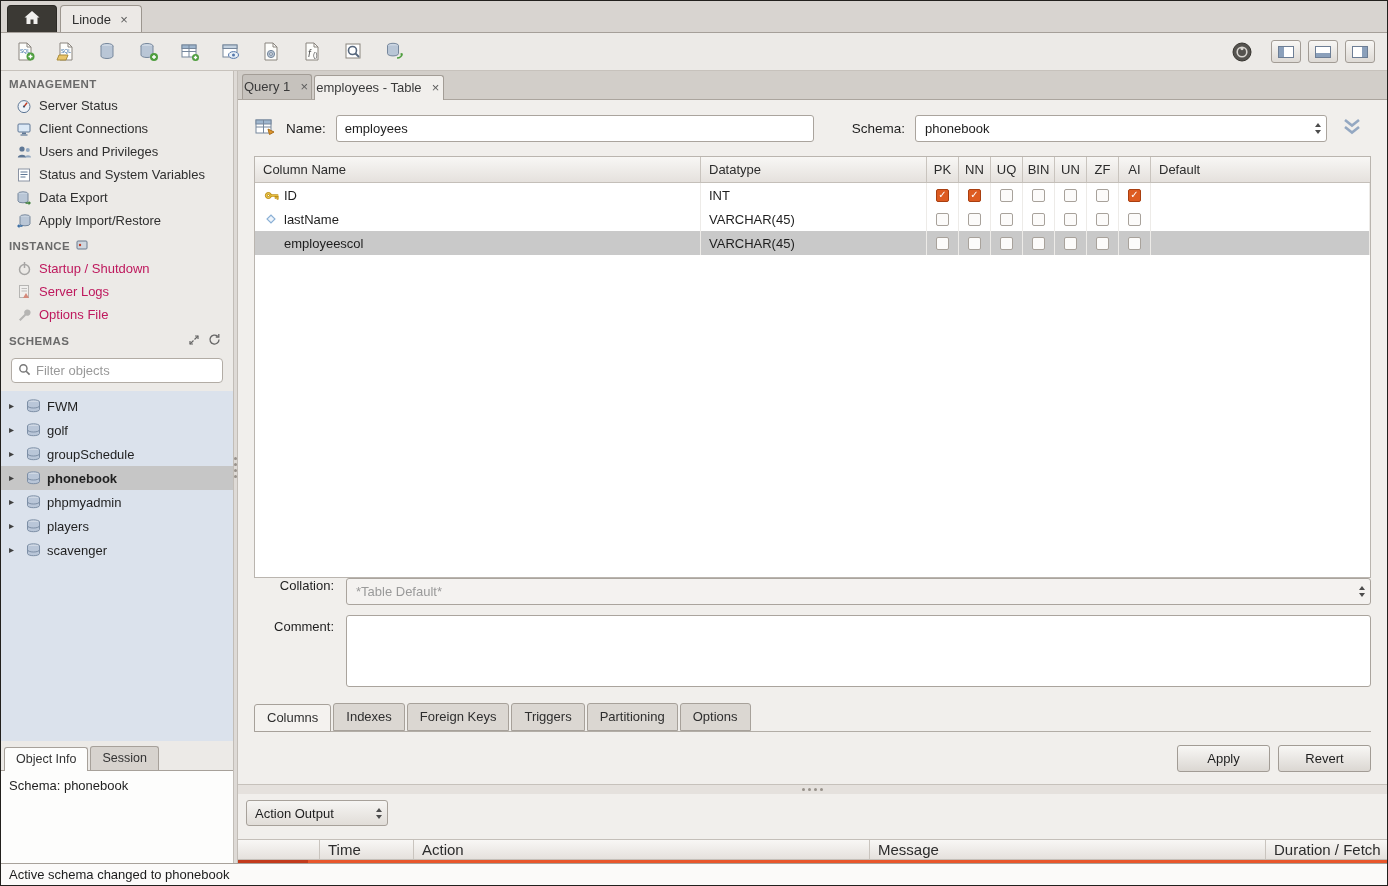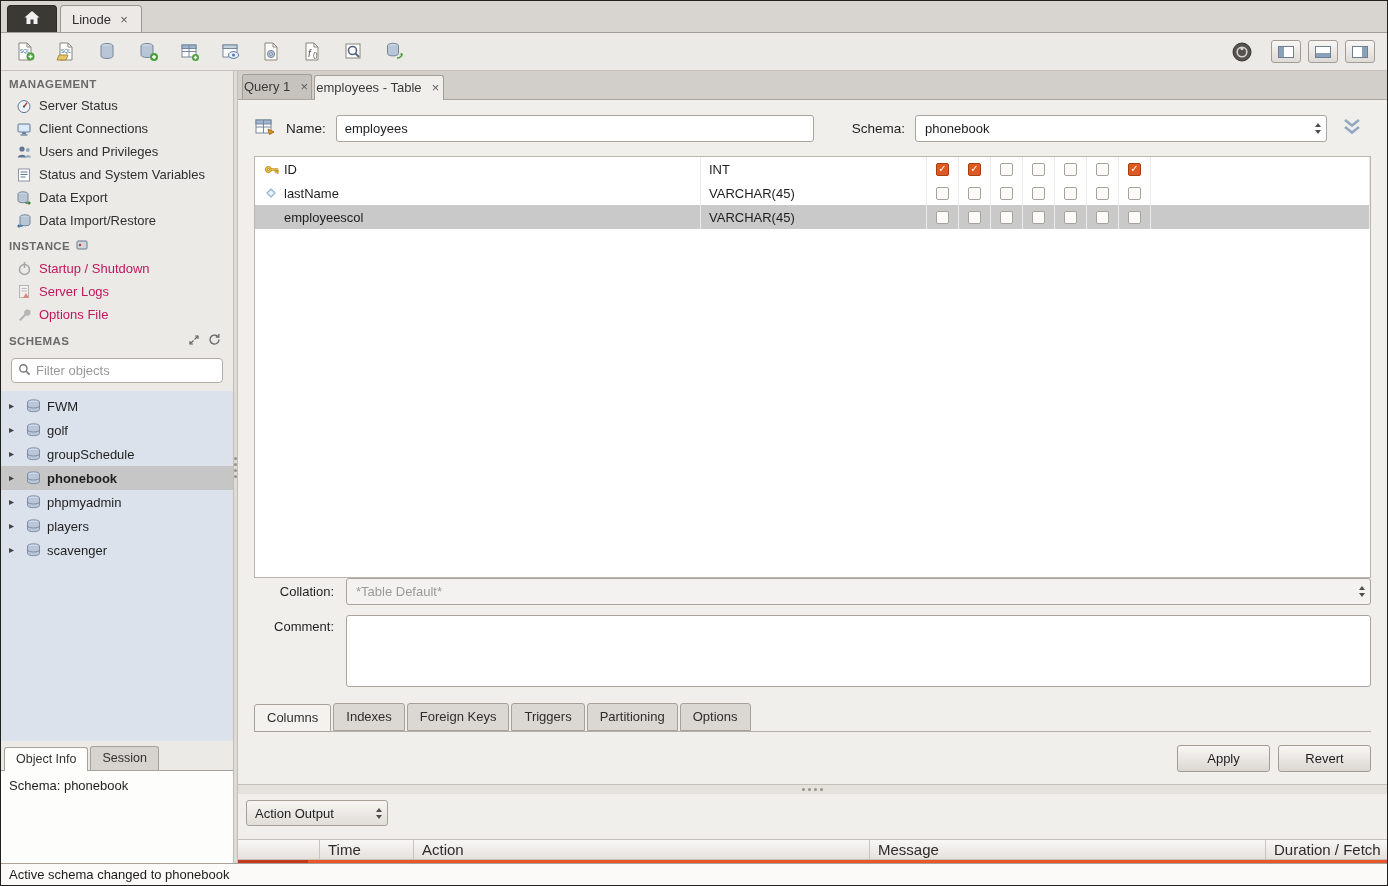--- a/index.html
+++ b/index.html
@@ -105,21 +105,21 @@
   .gridrow .gc{border-right:1px solid #edebe8}
   .gridrow.selected{background:#c9c9c9}
   .gridrow .rowicon{width:16px;height:14px;flex:0 0 16px;margin-right:5px;display:flex;align-items:center;justify-content:center}
   .gridfill{flex:1;background:#fff}
   .cb{width:13px;height:13px;border:1px solid #a8a29b;border-radius:2px;background:#fcfbfa;
       display:inline-flex;align-items:center;justify-content:center}
   .cb.checked{background:#dd5b21;border-color:#a93f10}
   .cb.checked::after{content:"✓";color:#fff;font-size:10px;font-weight:bold;line-height:1}
 
   .dtitle{font-size:13px;color:#2c2c2c;padding:12px 12px 10px;flex:0 0 auto}
-  .formrow{display:flex;align-items:center;padding:0 0 10px;gap:12px;flex:0 0 auto}
+  .formrow{display:flex;padding:0 0 10px;gap:12px;flex:0 0 auto}
   .formrow.top{align-items:flex-start}
   .formlabel{width:80px;flex:0 0 80px;text-align:right;font-size:13px;color:#1e1e1e}
   .formrow.top .formlabel{padding-top:4px}
   .collation-combo{flex:1;background:#f4f2f0}
   .collation-combo .val{color:#9a9a9a}
   .comment{flex:1;height:72px;border:1px solid #aaa49d;border-radius:3px;background:#fff;resize:none;
            font-family:"Liberation Sans",sans-serif;font-size:13px;padding:4px 6px;outline:none}
 
   .bottomtabs{display:flex;gap:2px;padding:6px 0 0;align-items:flex-end;flex:0 0 auto}
   .btab{font-size:13px;color:#2e2e2e;padding:5px 12px 6px;border:1px solid #a7a19a;
@@ -331,21 +331,21 @@
       </div>
       <div class="navitem">
         <span class="nicon">
             <svg width="16" height="16" viewBox="0 0 16 16">
               <ellipse cx="9" cy="3.8" rx="5" ry="2" fill="#cdd7e3" stroke="#76879c"></ellipse>
               <path d="M4 3.8v7a5 2 0 0 0 10 0v-7" fill="#b9c6d6" stroke="#76879c"></path>
               <path d="M6.5 13H2" stroke="#3a6ea5" stroke-width="1.6"></path>
               <path d="M3.4 10.8L1 13l2.4 2.2z" fill="#3a6ea5"></path>
             </svg>
           </span>
-        <span class="lbl">Data Import/Restore</span>
+        <span class="lbl">Apply Import/Restore</span>
       </div>
 
       <div class="secheader">
         <span>INSTANCE</span>
         <span><svg width="12" height="12" viewBox="0 0 12 12">
               <rect x="1" y="2" width="10" height="8" rx="1" fill="#cfd6de" stroke="#6b7b8e"></rect>
               <circle cx="4" cy="6" r="1.2" fill="#c23b22"></circle>
             </svg></span>
       </div>
       <div class="navitem disabled">
@@ -521,20 +521,32 @@
           </div>
           <span class="collapse-arrows">
             <svg width="22" height="19" viewBox="0 0 22 19">
                 <path d="M4 3l7 5.5L18 3" fill="none" stroke="#94a8c2" stroke-width="2.6"></path>
                 <path d="M4 10l7 5.5L18 10" fill="none" stroke="#94a8c2" stroke-width="2.6"></path>
               </svg>
           </span>
         </div>
 
         <div class="grid">
+          <div class="gridhead">
+            <div class="gc w-name">Column Name</div>
+            <div class="gc w-type">Datatype</div>
+            <div class="gc cbcol w-cb">PK</div>
+            <div class="gc cbcol w-cb">NN</div>
+            <div class="gc cbcol w-cb">UQ</div>
+            <div class="gc cbcol w-cb">BIN</div>
+            <div class="gc cbcol w-cb">UN</div>
+            <div class="gc cbcol w-cb">ZF</div>
+            <div class="gc cbcol w-cb">AI</div>
+            <div class="gc w-def">Default</div>
+          </div>
 
           <div class="gridrow">
             <div class="gc w-name">
               <span class="rowicon">
                   <svg width="15" height="13" viewBox="0 0 15 13">
                     <circle cx="4.4" cy="6.5" r="3" fill="#f3d35a" stroke="#b8860b"></circle>
                     <circle cx="4.4" cy="6.5" r="1.1" fill="#fff" stroke="#b8860b"></circle>
                     <rect x="7" y="5.7" width="7" height="1.7" fill="#e5bd3f" stroke="#b8860b" stroke-width=".6"></rect>
                     <rect x="11" y="7.3" width="1.4" height="2.2" fill="#e5bd3f" stroke="#b8860b" stroke-width=".6"></rect>
                     <rect x="13" y="7.3" width="1.2" height="3" fill="#e5bd3f" stroke="#b8860b" stroke-width=".6"></rect>

